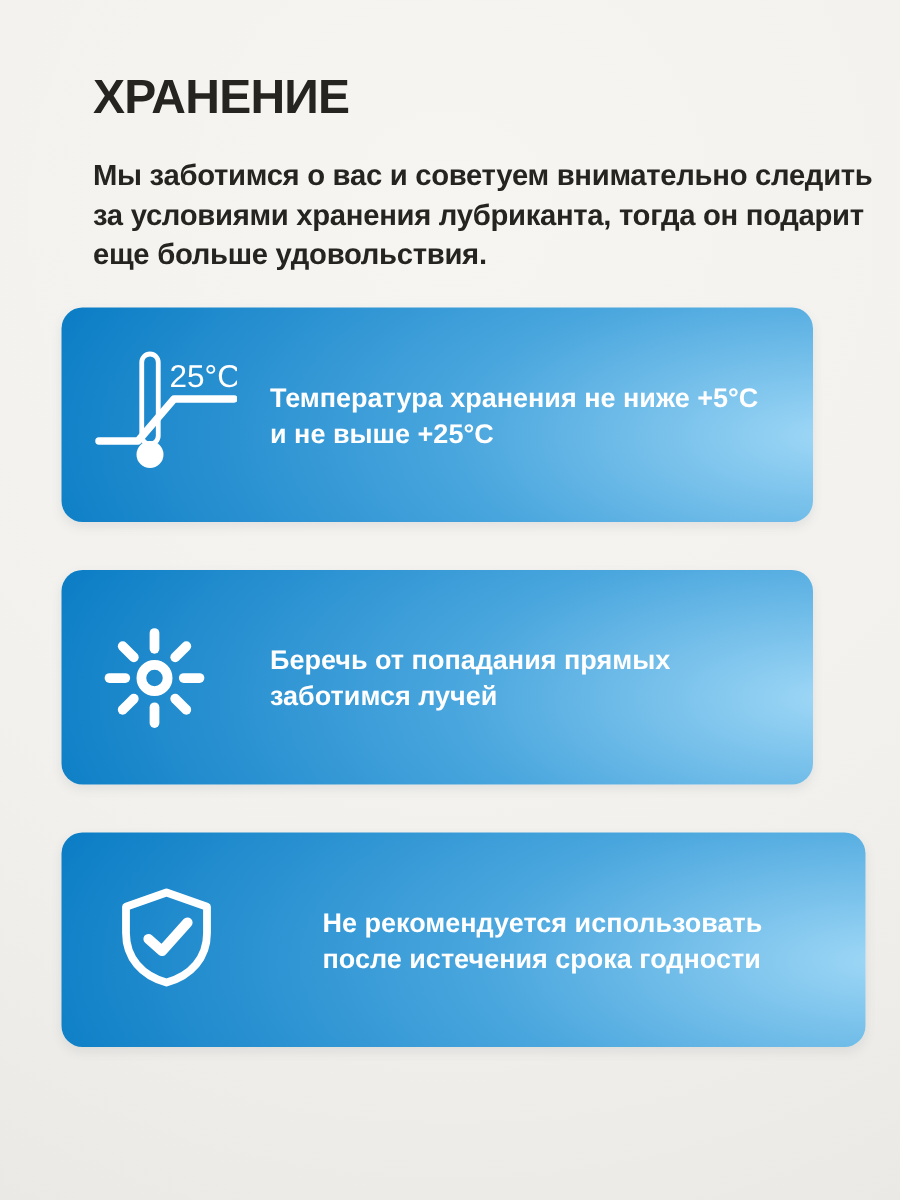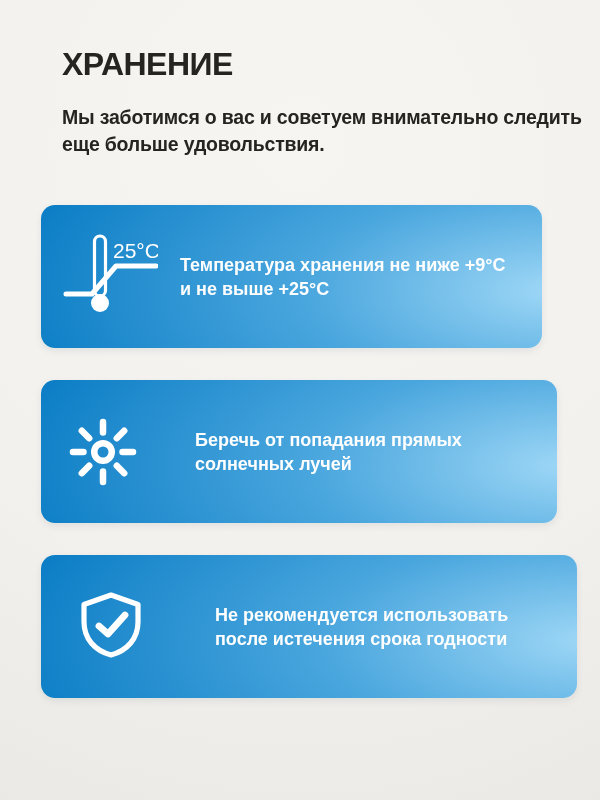--- a/index.html
+++ b/index.html
@@ -32,21 +32,21 @@
     position:absolute; left:41px; width:501px; height:143px;
     border-radius:14px;
     background: radial-gradient(115% 170% at 102% 60%,
                 var(--card-g-light, #9ed7f6) 0%,
                 var(--card-g-mid, #4ba7de) 42%,
                 var(--card-g-dark, #0b7dc5) 95%);
     box-shadow: 0 3px 7px rgba(70,80,90,0.10);
     display:flex; align-items:center;
   }
   .card-1 { top:205px; }
-  .card-2 { top:380px;padding-left:15px; }
+  .card-2 { top:380px; }
   .card-3 { top:555px;padding-left:35px; }
   .card-icon { position:absolute; display:block; }
   .thermo-svg  { left:22px; top:29px; }
   .sun-svg     { left:27px; top:37px; }
   .shield-svg  { left:38px; top:37px; }
   .thermo-label {
     font-family:"Liberation Sans","DejaVu Sans",sans-serif;
     font-size:21px; font-weight:500; fill:#ffffff;
   }
   .card-body {
@@ -58,53 +58,54 @@
 </style>
 </head>
 <body>
 
 <div class="page">
 
   <h1 class="page-title">ХРАНЕНИЕ</h1>
 
   <div class="intro">
     <div class="intro-line">Мы заботимся о вас и советуем внимательно следить</div>
+    <div class="intro-line">за условиями хранения лубриканта, тогда он подарит</div>
     <div class="intro-line">еще больше удовольствия.</div>
   </div>
 
   <section class="card card-1">
     <svg class="card-icon thermo-svg" width="95" height="80" viewBox="0 0 95 80" fill="none" xmlns="http://www.w3.org/2000/svg">
       <polyline points="3,60 29,60 53,32 93,32" stroke="#ffffff" stroke-width="5" stroke-linecap="round" stroke-linejoin="round" fill="none"></polyline>
       <rect x="31.5" y="2" width="11" height="60" rx="5.5" stroke="#ffffff" stroke-width="3.2" fill="none"></rect>
       <circle cx="37" cy="69" r="9" fill="#ffffff"></circle>
       <text class="thermo-label" x="50" y="24">25°С</text>
     </svg>
     <div class="card-body">
-      <div class="card-line">Температура хранения не ниже +9°С</div>
+      <div class="card-line">Температура хранения не ниже +5°С</div>
       <div class="card-line">и не выше +25°С</div>
     </div>
   </section>
 
   <section class="card card-2">
     <svg class="card-icon sun-svg" width="70" height="70" viewBox="0 0 70 70" fill="none" xmlns="http://www.w3.org/2000/svg">
       <circle cx="35" cy="35" r="8.75" stroke="#ffffff" stroke-width="6.5" fill="none"></circle>
       <g stroke="#ffffff" stroke-width="6.5" stroke-linecap="round">
         <line x1="54.5" y1="35" x2="65" y2="35"></line>
         <line x1="48.8" y1="21.2" x2="56.2" y2="13.8"></line>
         <line x1="35" y1="15.5" x2="35" y2="5"></line>
         <line x1="21.2" y1="21.2" x2="13.8" y2="13.8"></line>
         <line x1="15.5" y1="35" x2="5" y2="35"></line>
         <line x1="21.2" y1="48.8" x2="13.8" y2="56.2"></line>
         <line x1="35" y1="54.5" x2="35" y2="65"></line>
         <line x1="48.8" y1="48.8" x2="56.2" y2="56.2"></line>
       </g>
     </svg>
     <div class="card-body">
       <div class="card-line">Беречь от попадания прямых</div>
-      <div class="card-line">солнечных лучей</div>
+      <div class="card-line">заботимся лучей</div>
     </div>
   </section>
 
   <section class="card card-3">
     <svg class="card-icon shield-svg" width="64" height="66" viewBox="0 0 64 66" fill="none" xmlns="http://www.w3.org/2000/svg">
       <path d="M32 3 L59 12.5 V30 C59 46.5 48.5 58.5 32 63 C15.5 58.5 5 46.5 5 30 V12.5 Z" stroke="#ffffff" stroke-width="5.2" stroke-linejoin="round" fill="none"></path>
       <path d="M20 34 L29 42 L46 23" stroke="#ffffff" stroke-width="6.8" stroke-linecap="round" stroke-linejoin="round" fill="none"></path>
     </svg>
     <div class="card-body">
       <div class="card-line">Не рекомендуется использовать</div>

